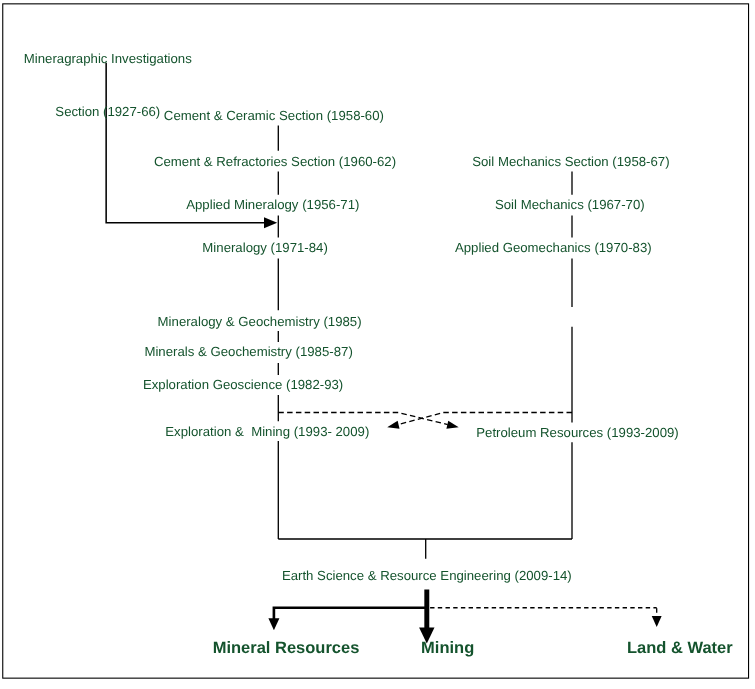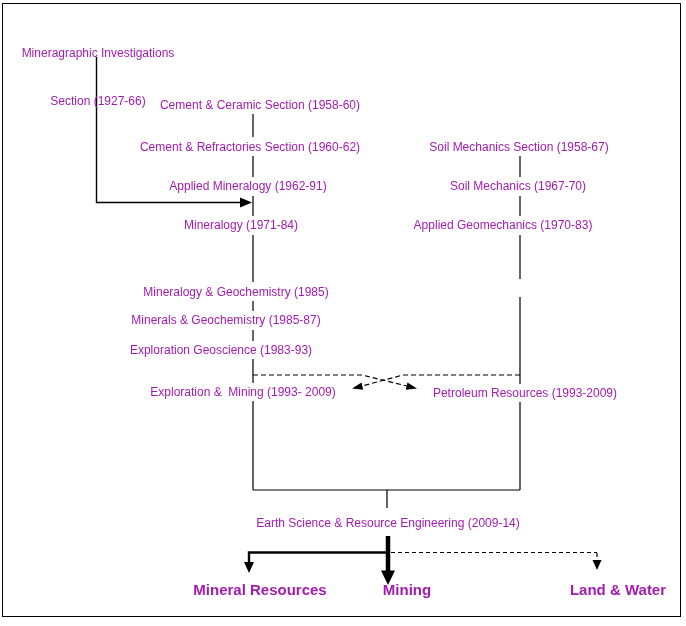--- a/index.html
+++ b/index.html
@@ -1,18 +1,18 @@
 <!DOCTYPE html>
 <html><head>
 <meta charset="utf-8">
 <style>
   html,body{margin:0;padding:0;background:#fff;}
   .canvas{
     position:relative;width:686px;height:626px;background:#ffffff;
-    font-family:"Liberation Sans",sans-serif;color:#a21caf;overflow:hidden;
+    font-family:"Liberation Sans",sans-serif;color:#14532d;overflow:hidden;
   }
   .frame{
     position:absolute;left:2px;top:3px;width:679px;height:614px;
     border:1px solid #000;box-sizing:border-box;
   }
   .lines{position:absolute;left:0;top:0;width:686px;height:626px;}
   .node{
     position:absolute;transform:translateX(-50%);
     font-size:12px;line-height:15px;white-space:pre;
     background:#fff;padding:0 3px;z-index:2;
@@ -57,27 +57,27 @@
 
     <path d="M391,552.5 H597 M597,553 V561" stroke-width="1.2" stroke-dasharray="4,3"></path>
     <polygon points="597,570 592.5,560 601.5,560" fill="#000" stroke="none"></polygon>
   </svg>
 
   <div class="root-node">
     <div>Mineragraphic Investigations</div>
     <div>Section (1927-66)</div>
   </div>
 
-  <div class="node" style="left:260px;top:98px">Cement &amp; Ceramic Section (1958-60)</div>
+  <div class="node" style="left:249px;top:98px">Cement &amp; Ceramic Section (1958-60)</div>
   <div class="node" style="left:250px;top:140px">Cement &amp; Refractories Section (1960-62)</div>
-  <div class="node" style="left:248px;top:179px">Applied Mineralogy (1962-91)</div>
+  <div class="node" style="left:248px;top:179px">Applied Mineralogy (1956-71)</div>
   <div class="node" style="left:241px;top:218px">Mineralogy (1971-84)</div>
   <div class="node" style="left:236px;top:285px">Mineralogy &amp; Geochemistry (1985)</div>
   <div class="node" style="left:226px;top:313px">Minerals &amp; Geochemistry (1985-87)</div>
-  <div class="node" style="left:221px;top:343px">Exploration Geoscience (1983-93)</div>
+  <div class="node" style="left:221px;top:343px">Exploration Geoscience (1982-93)</div>
   <div class="node" style="left:243px;top:385px">Exploration &amp;  Mining (1993- 2009)</div>
 
   <div class="node" style="left:519px;top:140px">Soil Mechanics Section (1958-67)</div>
   <div class="node" style="left:518px;top:179px">Soil Mechanics (1967-70)</div>
   <div class="node" style="left:503px;top:218px">Applied Geomechanics (1970-83)</div>
   <div class="node" style="left:525px;top:386px">Petroleum Resources (1993-2009)</div>
 
   <div class="node" style="left:388px;top:516px">Earth Science &amp; Resource Engineering (2009-14)</div>
 
   <div class="outcome" style="left:240px">Mineral Resources</div>

